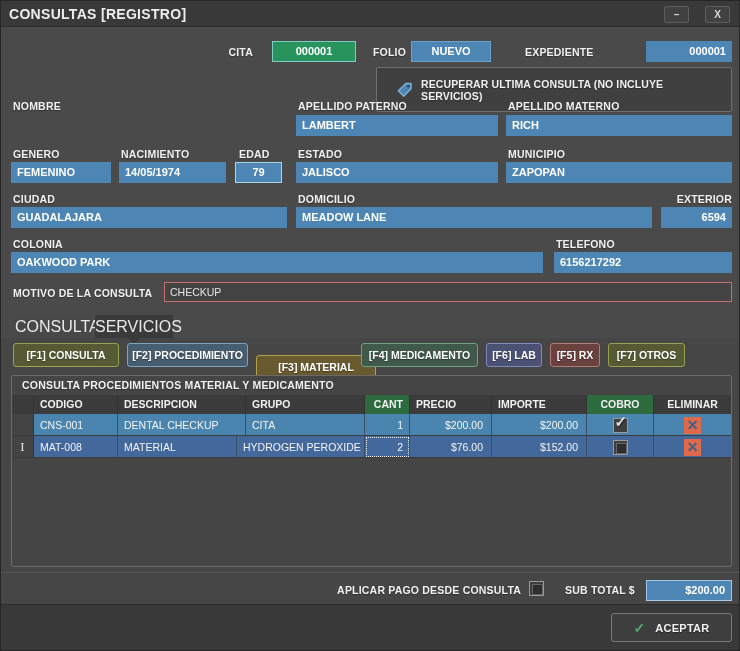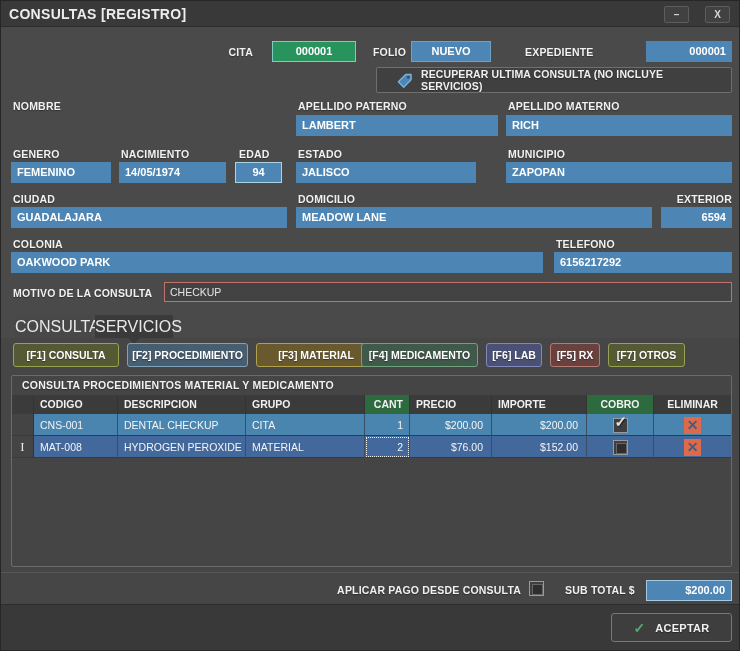--- a/index.html
+++ b/index.html
@@ -23,21 +23,21 @@
     padding:0 6px;white-space:nowrap;overflow:hidden;}
   .f.grn{background:#28935c;border:1px solid #7fccc4;text-align:center;line-height:19px;}
   .f.ctr{text-align:center;}
   .f.rgt{text-align:right;}
   .f.brd{border:1px solid #6ba3c9;line-height:19px;}
   .f.edge{border:1px solid #a9d4e4;line-height:19px;}
   .dd::after{content:'';position:absolute;right:6px;top:8px;border-left:4px solid transparent;border-right:4px solid transparent;border-top:5px solid #3460823;}
   .dd::after{border-top-color:#35607f;}
   .motivo{position:absolute;background:#434343;border:1px solid #c4706d;color:#e4e4e4;font-size:10.5px;line-height:18px;padding:0 5px;}
   
-  .recover{position:absolute;left:375px;top:66px;width:356px;height:26px;background:#404040;border:1px solid #6f6f6f;
+  .recover{position:absolute;left:375px;top:66px;width:356px;height:45px;background:#404040;border:1px solid #6f6f6f;
     border-radius:2px;display:flex;align-items:center;gap:8px;padding:0 20px;cursor:default;}
   .recover span{font-size:10.5px;font-weight:bold;color:#f0f0f0;letter-spacing:.1px;text-shadow:0 1px 1px rgba(0,0,0,.35);}
   
   .tab{position:absolute;top:314px;height:23px;font-size:16px;font-weight:normal;color:#e8e8e8;line-height:23px;cursor:default;}
   .tab.inactive{left:14px;width:76px;background:#484848;}
   .tab.active{left:94px;width:78px;background:#3a3a3a;}
   .tab.active::after{content:'';position:absolute;left:50%;margin-left:-6px;top:23px;
     border-left:6px solid transparent;border-right:6px solid transparent;border-top:6px solid #3a3a3a;}
   .tabpage{position:absolute;left:0;top:337px;width:740px;height:266px;background:#464646;}
   
@@ -116,22 +116,22 @@
   <div class="f" style="left:295px;top:114px;width:202px;">LAMBERT</div>
   <div class="f" style="left:505px;top:114px;width:226px;">RICH</div>
 
   <span class="lbl" style="left:12px;top:147px;">GENERO</span>
   <span class="lbl" style="left:120px;top:147px;">NACIMIENTO</span>
   <span class="lbl" style="left:238px;top:147px;text-align:right;">EDAD</span>
   <span class="lbl" style="left:297px;top:147px;">ESTADO</span>
   <span class="lbl" style="left:507px;top:147px;">MUNICIPIO</span>
   <div class="f dd" style="left:10px;top:161px;width:100px;">FEMENINO</div>
   <div class="f dd" style="left:118px;top:161px;width:107px;">14/05/1974</div>
-  <div class="f edge ctr" style="left:234px;top:161px;width:47px;">94</div>
-  <div class="f dd" style="left:295px;top:161px;width:180px;">JALISCO</div>
+  <div class="f edge ctr" style="left:234px;top:161px;width:47px;">79</div>
+  <div class="f dd" style="left:295px;top:161px;width:202px;">JALISCO</div>
   <div class="f dd" style="left:505px;top:161px;width:226px;">ZAPOPAN</div>
 
   <span class="lbl" style="left:12px;top:192px;">CIUDAD</span>
   <span class="lbl" style="left:297px;top:192px;">DOMICILIO</span>
   <span class="lbl" style="left:655px;top:192px;width:76px;text-align:right;">EXTERIOR</span>
   <div class="f" style="left:10px;top:206px;width:276px;">GUADALAJARA</div>
   <div class="f" style="left:295px;top:206px;width:356px;">MEADOW LANE</div>
   <div class="f rgt" style="left:660px;top:206px;width:71px;">6594</div>
 
   <span class="lbl" style="left:12px;top:237px;">COLONIA</span>
@@ -142,21 +142,21 @@
   <span class="lbl" style="left:12px;top:286px;">MOTIVO DE LA CONSULTA</span>
   <div class="motivo" style="left:163px;top:281px;width:568px;height:20px;">CHECKUP</div>
 
   <div class="tabpage"></div>
 
   <div class="tab inactive">CONSULTA</div>
   <div class="tab active">SERVICIOS</div>
 
   <div class="sbtn" style="left: 12px; width: 106px; background: rgb(85, 90, 53); border-color: rgb(151, 163, 81);">[F1] CONSULTA</div>
   <div class="sbtn" style="left: 126px; width: 121px; background: rgb(71, 93, 112); border-color: rgb(127, 163, 189);">[F2] PROCEDIMIENTO</div>
-  <div class="sbtn" style="left: 255px; width: 120px; background: rgb(105, 89, 46); border-color: rgb(179, 160, 75);">[F3] MATERIAL</div>
+  <div class="sbtn" style="left: 255px; width: 120px; background: rgb(105, 89, 46); border-color: rgb(179, 160, 75); margin-top: 12px;">[F3] MATERIAL</div>
   <div class="sbtn" style="left: 360px; width: 117px; background: rgb(64, 89, 74); border-color: rgb(111, 163, 125);">[F4] MEDICAMENTO</div>
   <div class="sbtn" style="left: 485px; width: 56px; background: rgb(75, 81, 117); border-color: rgb(128, 137, 187);">[F6] LAB</div>
   <div class="sbtn" style="left: 549px; width: 50px; background: rgb(105, 65, 63); border-color: rgb(181, 122, 116);">[F5] RX</div>
   <div class="sbtn" style="left: 607px; width: 77px; background: rgb(85, 90, 53); border-color: rgb(151, 163, 81);">[F7] OTROS</div>
 
   <div class="group">
     <div class="gtitle">CONSULTA PROCEDIMIENTOS MATERIAL Y MEDICAMENTO</div>
 
     <div class="thead">
       <div class="th c0"></div>
@@ -182,22 +182,22 @@
         <span class="cb"><span class="tick">✓</span></span>
       </div>
       <div class="td c8 center">
         <span class="delbtn">✕</span>
       </div>
     </div>
 
     <div class="trow r2">
       <div class="td sel c0"><span class="ibeam">I</span></div>
       <div class="td c1">MAT-008</div>
+      <div class="td c3">MATERIAL</div>
       <div class="td c2">HYDROGEN PEROXIDE</div>
-      <div class="td c3">MATERIAL</div>
       <div class="td c4 num focus">2</div>
       <div class="td c5 money">$76.00</div>
       <div class="td c6 money">$152.00</div>
       <div class="td c7 center">
         <span class="cb unchecked"></span>
       </div>
       <div class="td c8 center">
         <span class="delbtn">✕</span>
       </div>
     </div>

